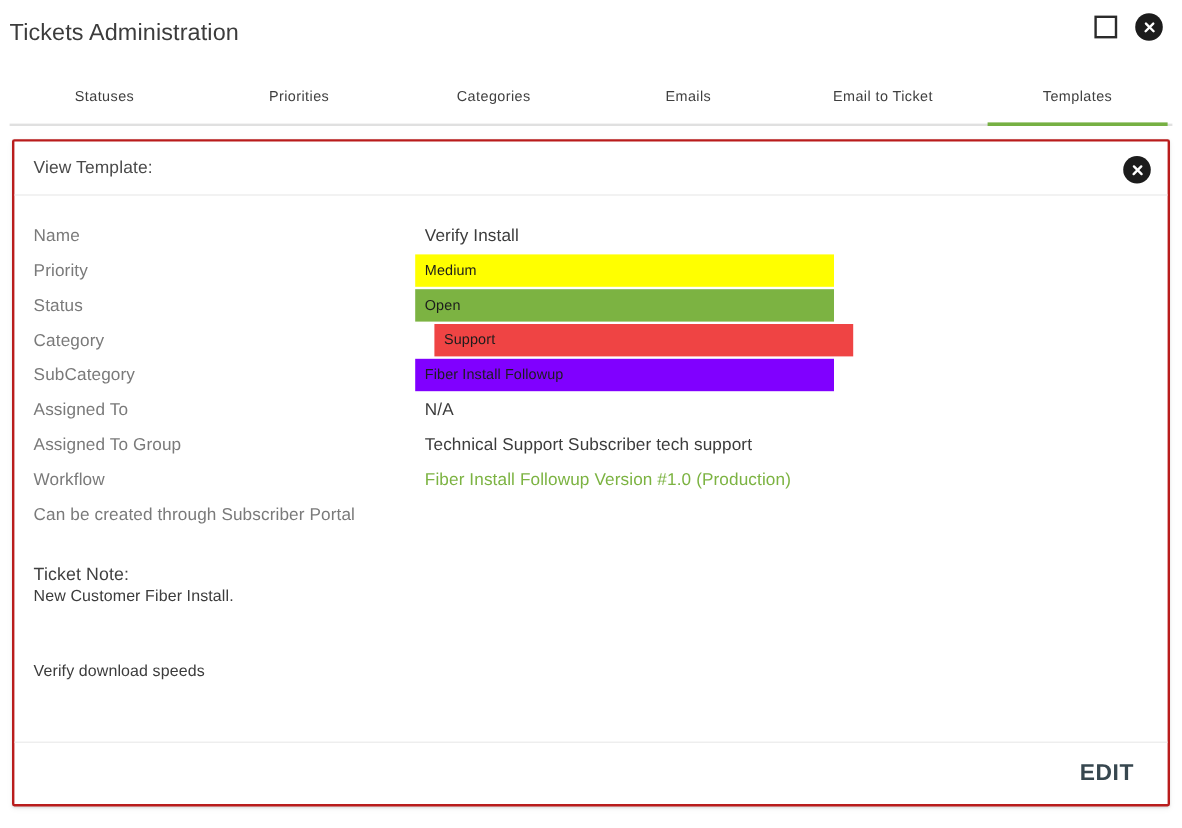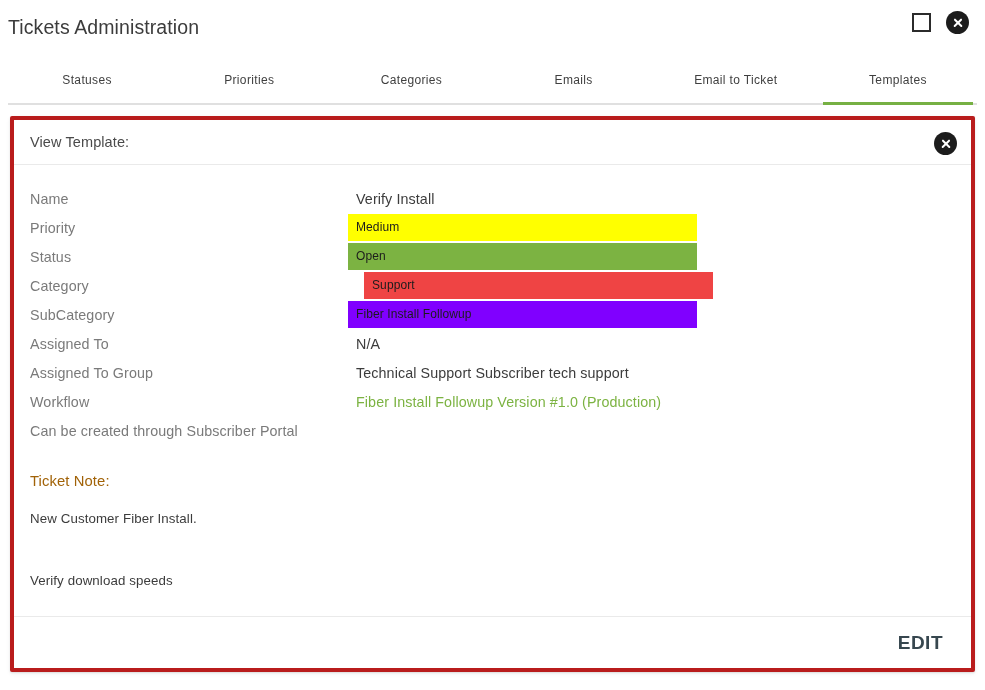--- a/index.html
+++ b/index.html
@@ -101,21 +101,21 @@
   }
 
   
   .card {
     position: absolute;
     left: 10px;
     top: 116px;
     width: 965px;
     height: 556px;
     background: #ffffff;
-    border: 4px solid #b91c1c;
+    border: 2px solid #b91c1c;
     border-radius: 2px;
     box-shadow: 0 1px 2px rgba(0,0,0,.10), 0 2px 5px rgba(0,0,0,.05);
     display: flex;
     flex-direction: column;
   }
   .card-header {
     position: relative;
     height: 45px;
     flex: 0 0 45px;
     border-bottom: 1px solid #eaeaea;
@@ -176,23 +176,22 @@
     color: #1c1c1c;
     letter-spacing: .1px;
     white-space: nowrap;
     overflow: hidden;
   }
 
   
   .note-wrap { margin-top: 27px; }
   .note-title {
     font-size: 14.8px;
-    color: #a16207;
-    letter-spacing: .1px;
-    margin-bottom: 20px;
+    color: #404040;
+    letter-spacing: .1px;
   }
   .note-line {
     font-size: 13.3px;
     color: #3c3c3c;
     letter-spacing: .1px;
     line-height: 20px;
   }
   .note-gap { height: 42px; }
 
   

